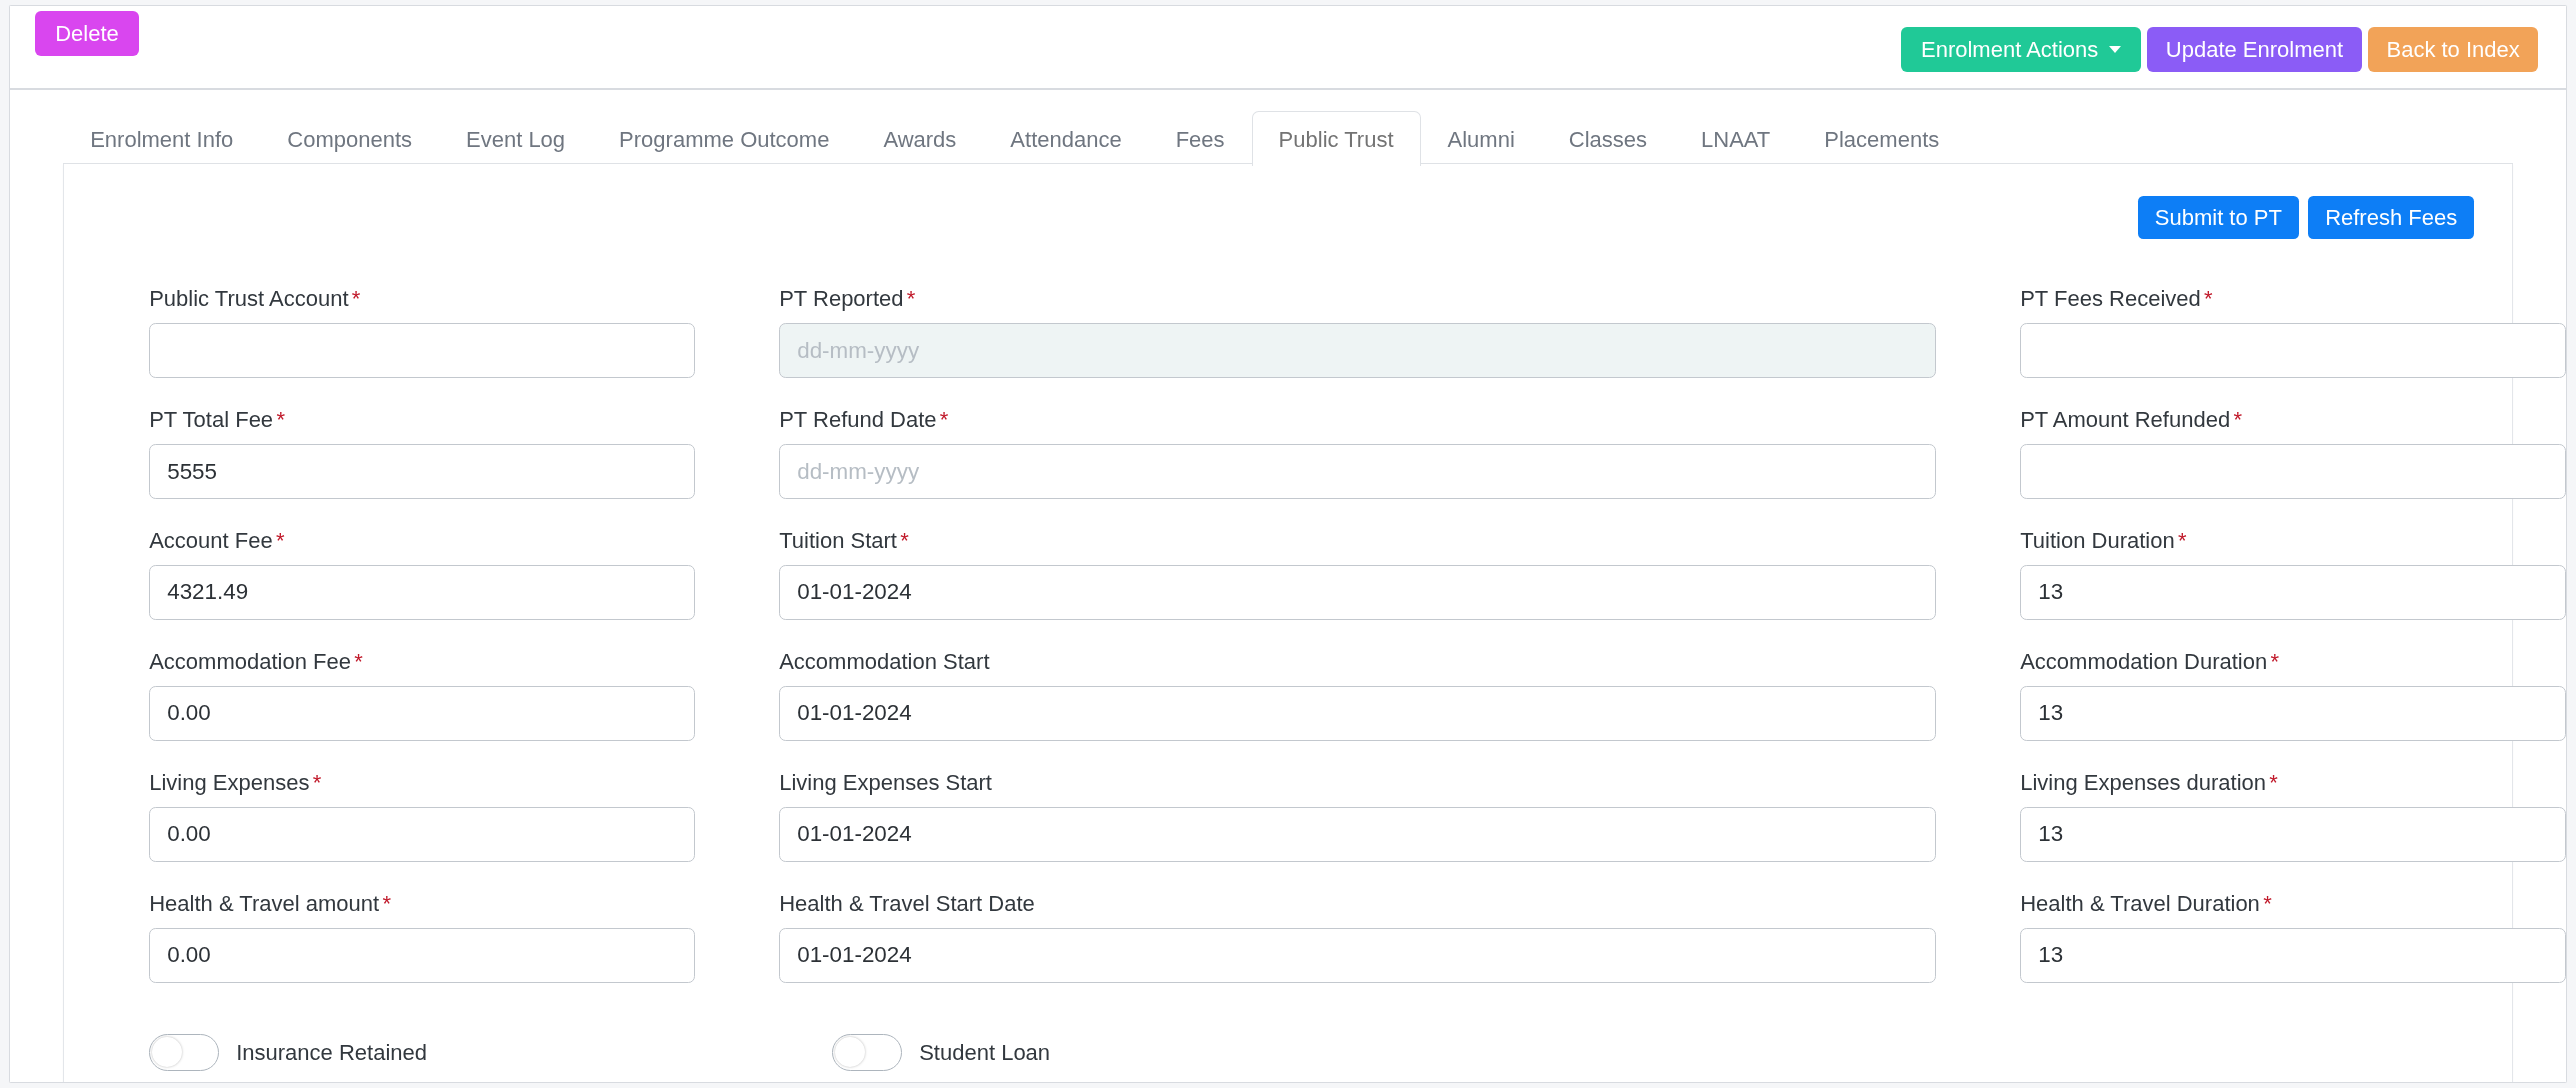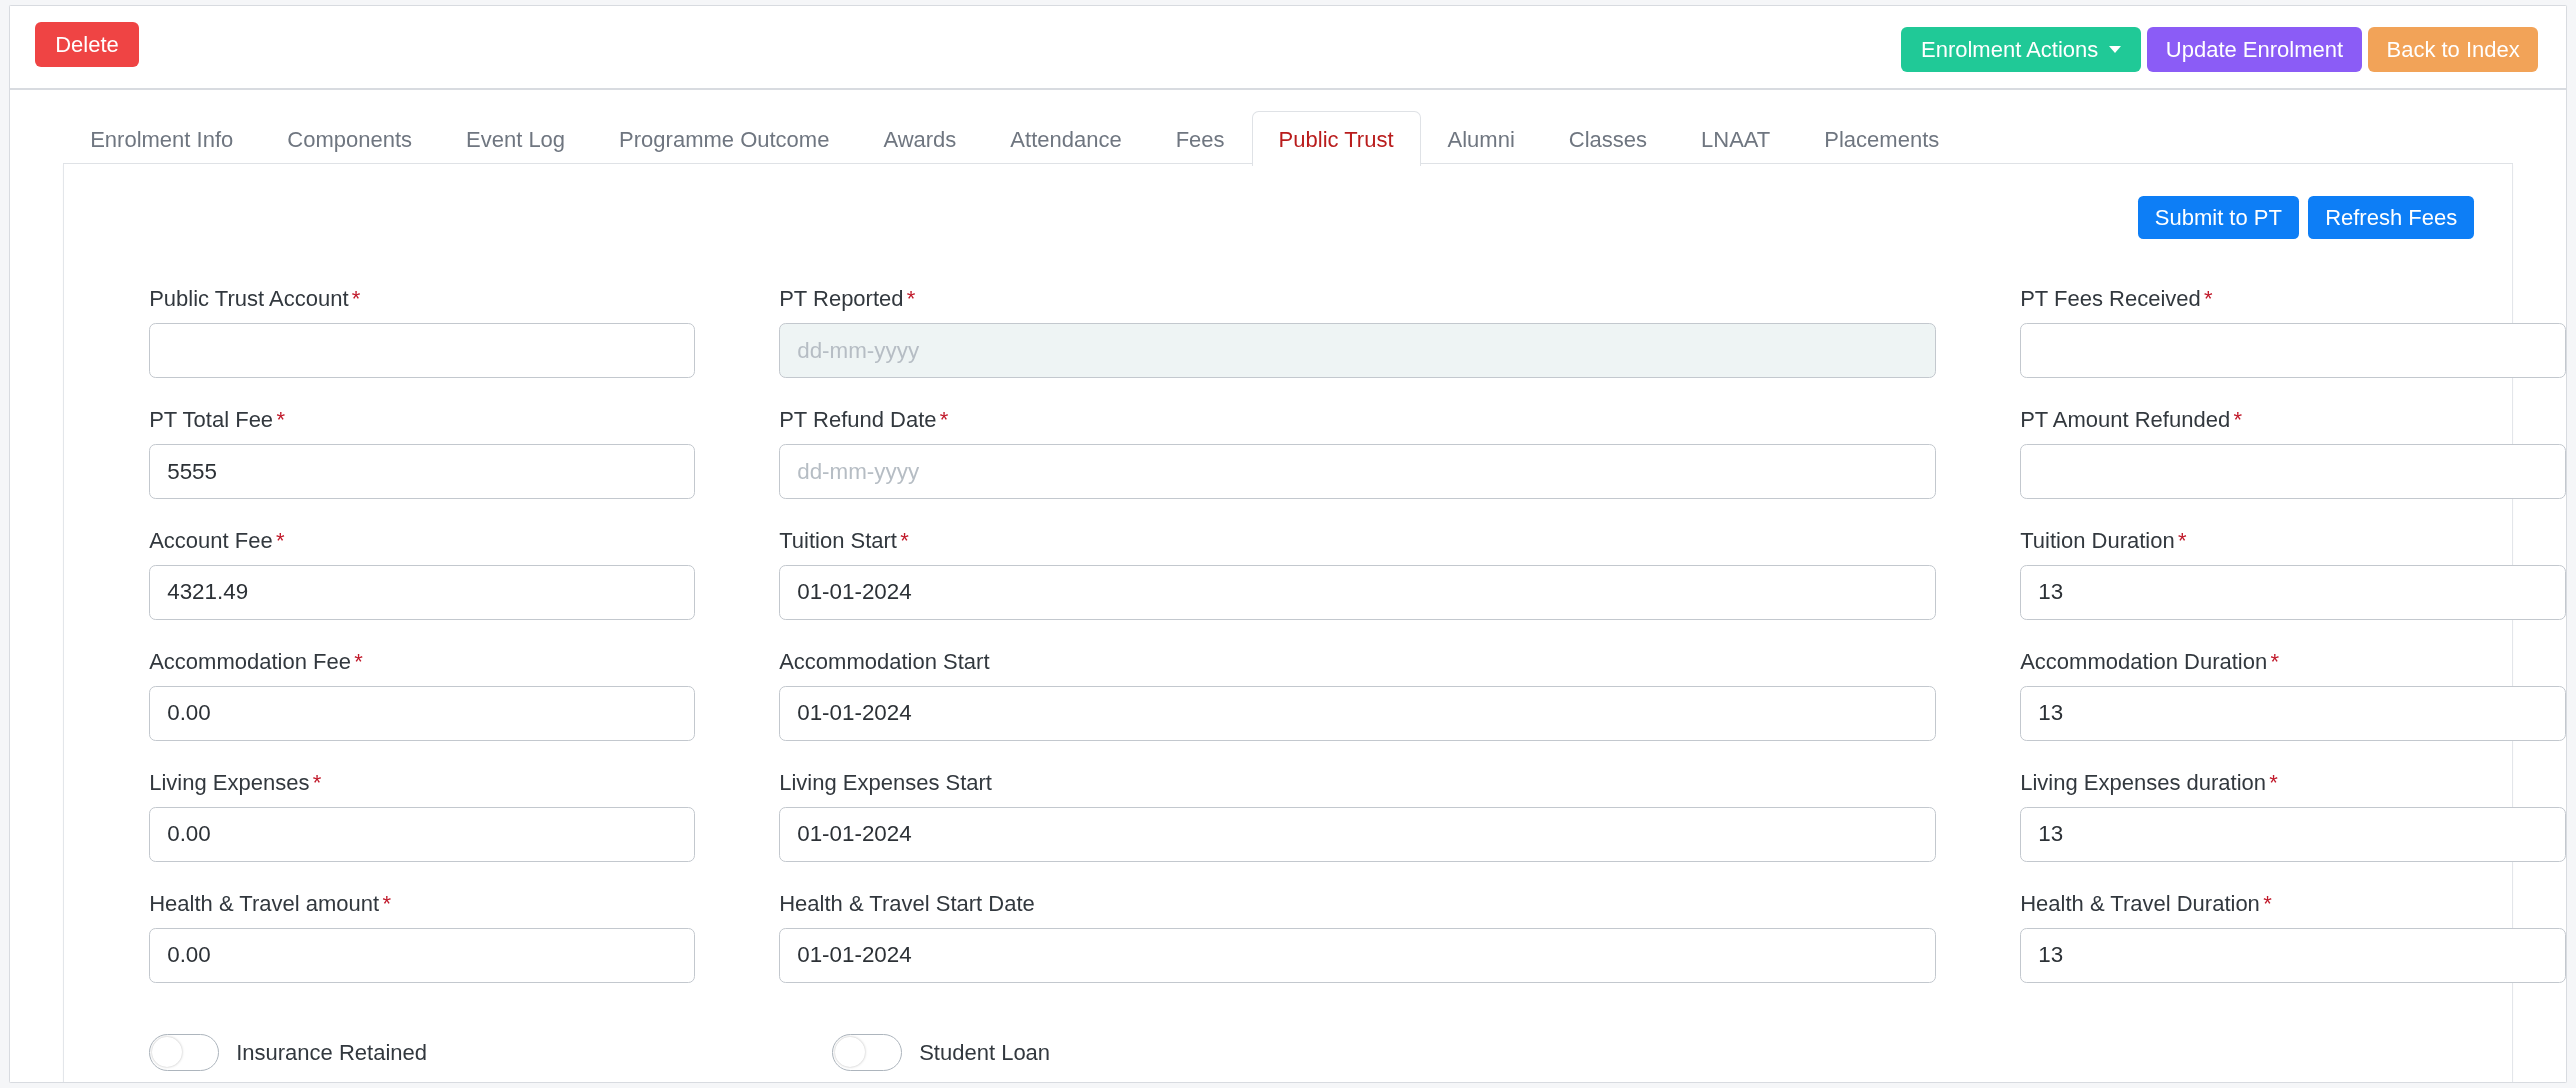--- a/index.html
+++ b/index.html
@@ -48,22 +48,22 @@
     font-size: 22px;
     line-height: 1;
     cursor: pointer;
     padding: 0 17px;
     height: 45px;
     white-space: nowrap;
   }
   .btn-delete {
     position: absolute;
     left: 25px;
-    top: 16px;
-    background: #ef4444;
+    top: 5px;
+    background: #d946ef;
     padding: 10px 20px;
   }
   .topbar-right {
     position: absolute;
     right: 28px;
     top: 21px;
     display: flex;
     gap: 6.6px;
   }
   .btn-enrol-actions { background: #20c997; padding: 0 20px; }
@@ -103,21 +103,21 @@
     color: #6f7680;
     cursor: pointer;
     white-space: nowrap;
     border: 1.3px solid transparent;
     border-bottom: none;
     border-radius: 6.6px 6.6px 0 0;
     background: transparent;
     top: 1.3px;
   }
   .tab.active {
-    color: #b91c1c;
+    color: #737373;
     background: #ffffff;
     border-color: #dfe2e6;
     z-index: 3;
   }
   .tab-underline {
     position: absolute;
     left: 0;
     right: 0;
     bottom: 0;
     height: 1.3px;

